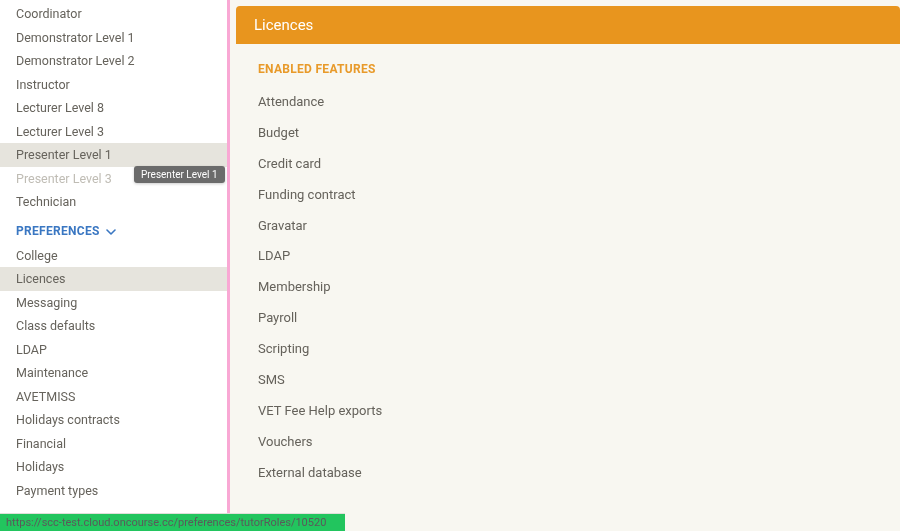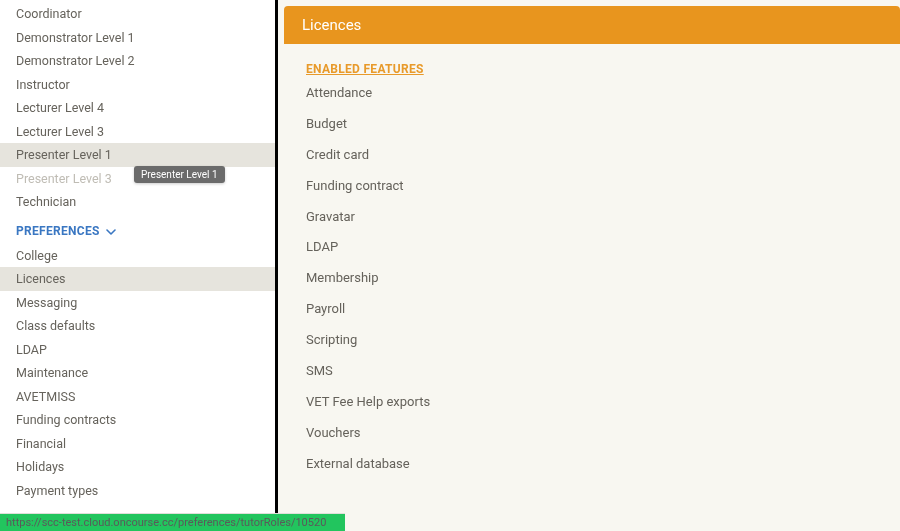--- a/index.html
+++ b/index.html
@@ -11,24 +11,24 @@
       width: 900px;
       height: 531px;
       overflow: hidden;
       position: relative;
     }
     .layout {
       display: flex;
       height: 100%;
     }
     .sidebar {
-      width: 278px;
+      width: 230px;
       flex-shrink: 0;
       background: #fff;
-      border-right: 3px solid #000000;
+      border-right: 3px solid #f9a8d4;
       overflow-y: auto;
       height: 531px;
     }
     .sidebar::-webkit-scrollbar { width: 0; }
     .sb-item {
       display: block;
       padding: 3px 16px;
       color: #66635c;
       cursor: pointer;
       line-height: 1.4;
@@ -92,22 +92,21 @@
     .content {
       padding: 18px 22px;
       flex: 1;
       overflow-y: auto;
     }
     .section-label {
       color: #e89a2a;
       font-weight: 700;
       font-size: 12px;
       letter-spacing: 0.3px;
-      margin-bottom: 2px;
-      text-decoration: underline;
+      margin-bottom: 11px;
     }
     .feat-list .feat {
       padding: 7px 0;
       color: #65625b;
       font-size: 13px;
       line-height: 1.3;
     }
     .status-bar {
       position: absolute;
       left: 0;
@@ -128,21 +127,21 @@
 <body>
 
 <div class="layout">
   <div class="sidebar">
     <div class="cut-top"></div>
 
     <div class="sb-item">Coordinator</div>
     <div class="sb-item">Demonstrator Level 1</div>
     <div class="sb-item">Demonstrator Level 2</div>
     <div class="sb-item">Instructor</div>
-    <div class="sb-item">Lecturer Level 4</div>
+    <div class="sb-item">Lecturer Level 8</div>
     <div class="sb-item">Lecturer Level 3</div>
     <div class="sb-item selected">Presenter Level 1</div>
     <div class="sb-item faded">Presenter Level 3</div>
     <div class="sb-item">Technician</div>
 
     <div class="sb-header">
       <span>PREFERENCES</span>
       <span class="chev">
         <svg viewBox="0 0 10 10" width="10" height="10">
             <path d="M1 3 L5 7 L9 3" stroke="#3a77c2" stroke-width="1.6" fill="none" stroke-linecap="round" stroke-linejoin="round"></path>
@@ -150,21 +149,21 @@
       </span>
     </div>
 
     <div class="sb-item">College</div>
     <div class="sb-item selected">Licences</div>
     <div class="sb-item">Messaging</div>
     <div class="sb-item">Class defaults</div>
     <div class="sb-item">LDAP</div>
     <div class="sb-item">Maintenance</div>
     <div class="sb-item">AVETMISS</div>
-    <div class="sb-item">Funding contracts</div>
+    <div class="sb-item">Holidays contracts</div>
     <div class="sb-item">Financial</div>
     <div class="sb-item">Holidays</div>
     <div class="sb-item">Payment types</div>
 
   </div>
 
   <div class="main">
     <div class="title-bar">
       <span>Licences</span>
     </div>

